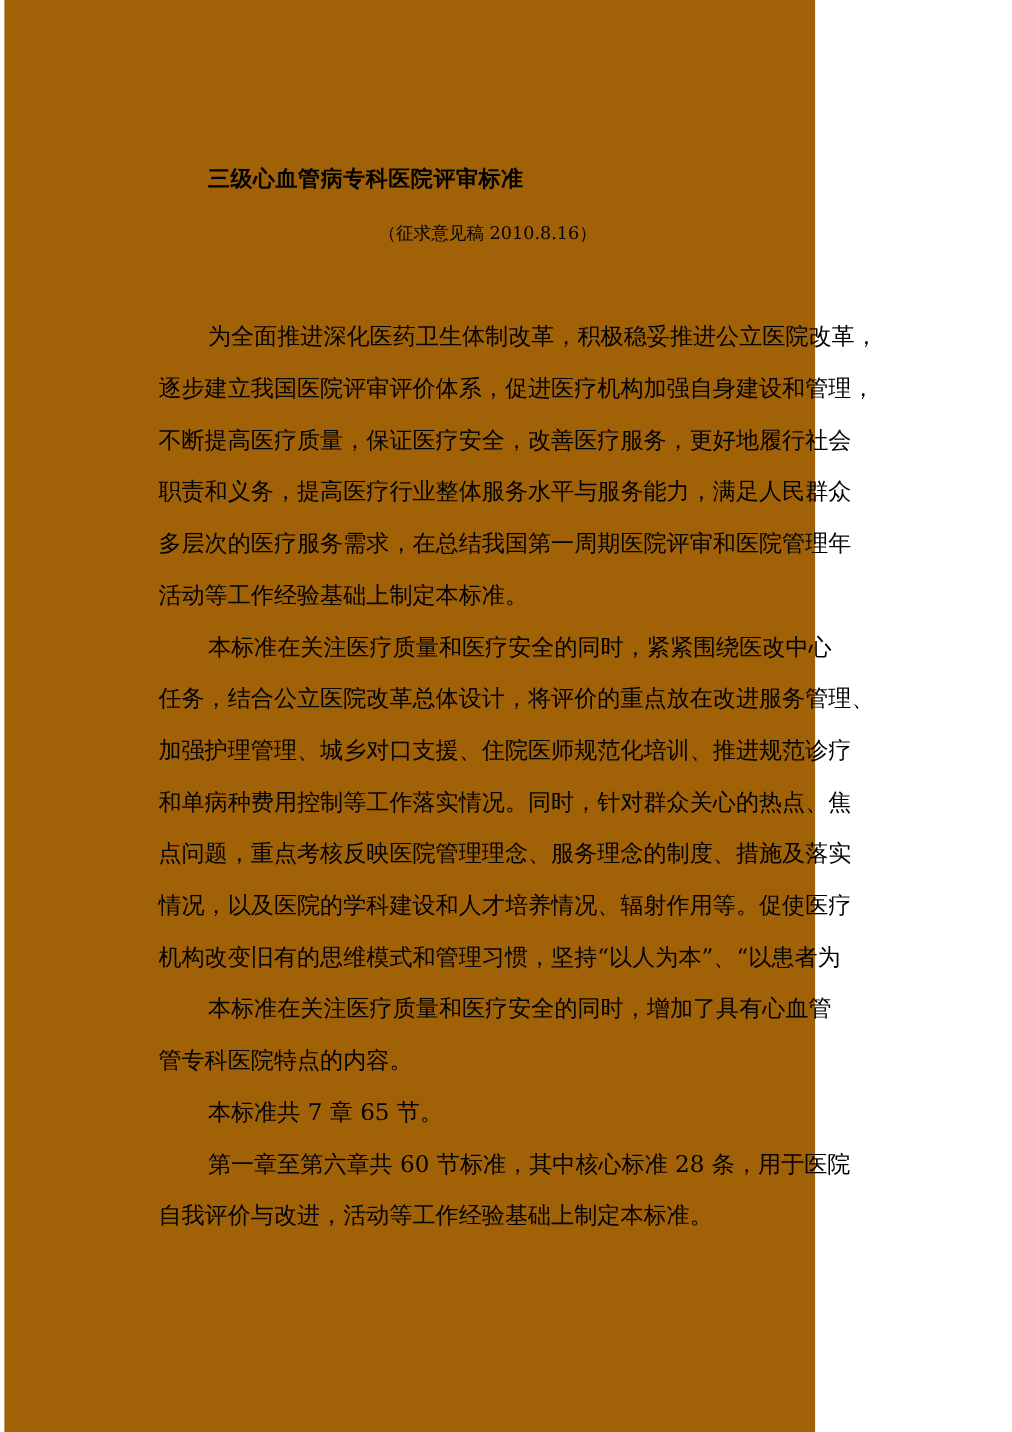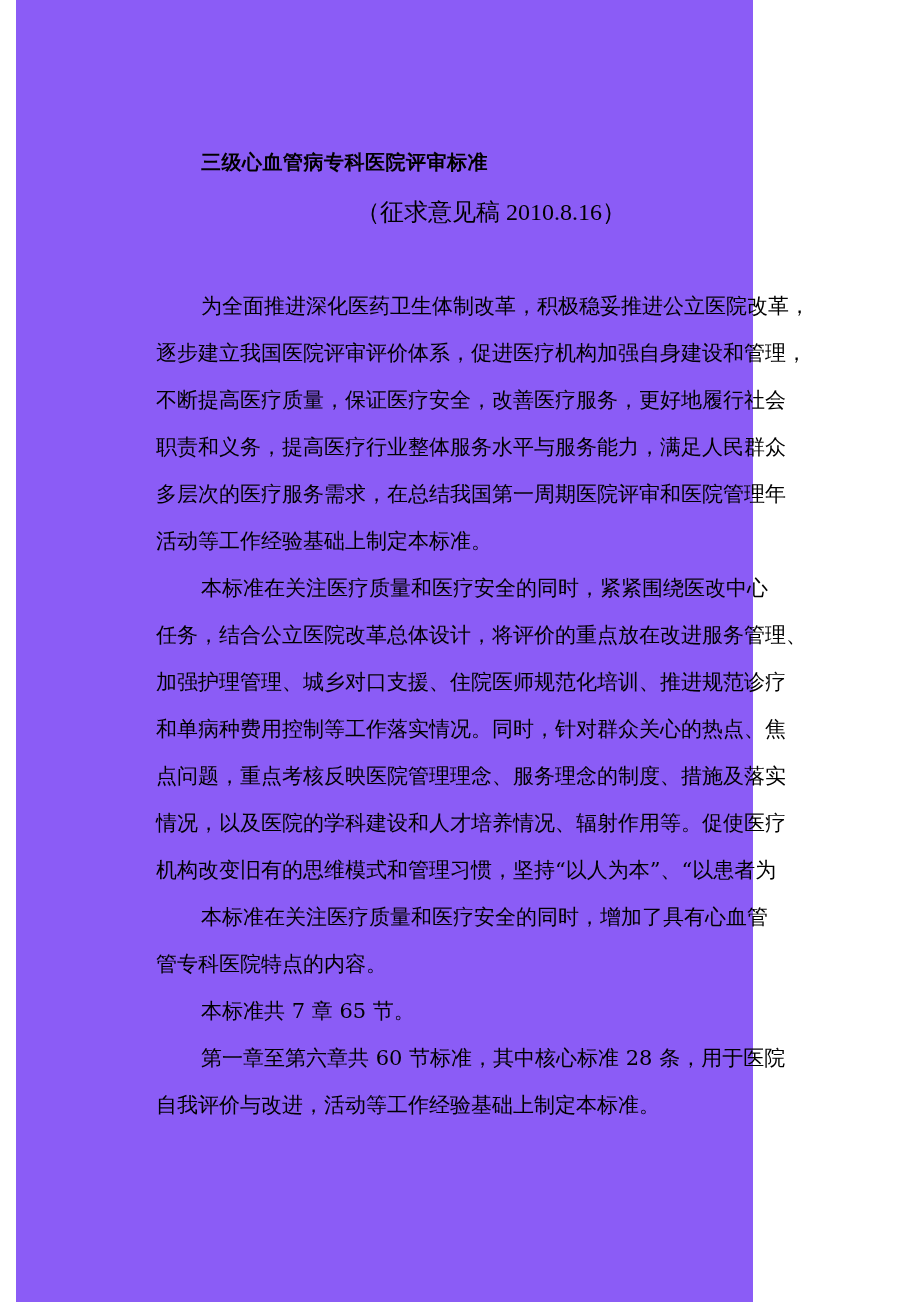--- a/index.html
+++ b/index.html
@@ -10,44 +10,43 @@
   body {
     width: 920px;
     height: 1302px;
     position: relative;
     overflow: hidden;
     font-family: "DejaVu Serif", "Liberation Serif", serif;
     color: #000000;
   }
   .page {
     position: absolute;
-    left: 16px;
+    left: 4px;
     top: 0;
     width: 737px;
     height: 1302px;
-    background: #8b5cf6;
+    background: #a16207;
   }
   .title {
     position: absolute;
     left: 185px;
     top: 150px;
     font-size: 20px;
     font-weight: bold;
     letter-spacing: 0.5px;
     line-height: 24px;
     white-space: nowrap;
   }
   .subtitle {
     position: absolute;
     left: 340px;
     top: 200px;
-    font-size: 24px;
+    font-size: 16px;
     line-height: 24px;
     white-space: nowrap;
-    font-family: Liberation Serif, serif;
   }
   .body {
     position: absolute;
     left: 140px;
     top: 292px;
     width: 660px;
   }
   .line {
     height: 47px;
     font-size: 21px;

